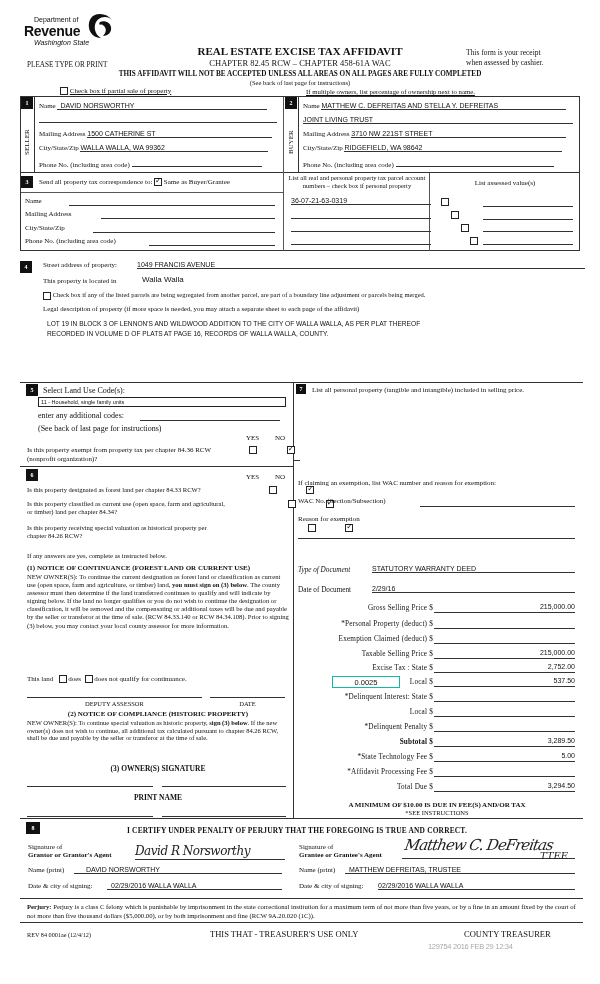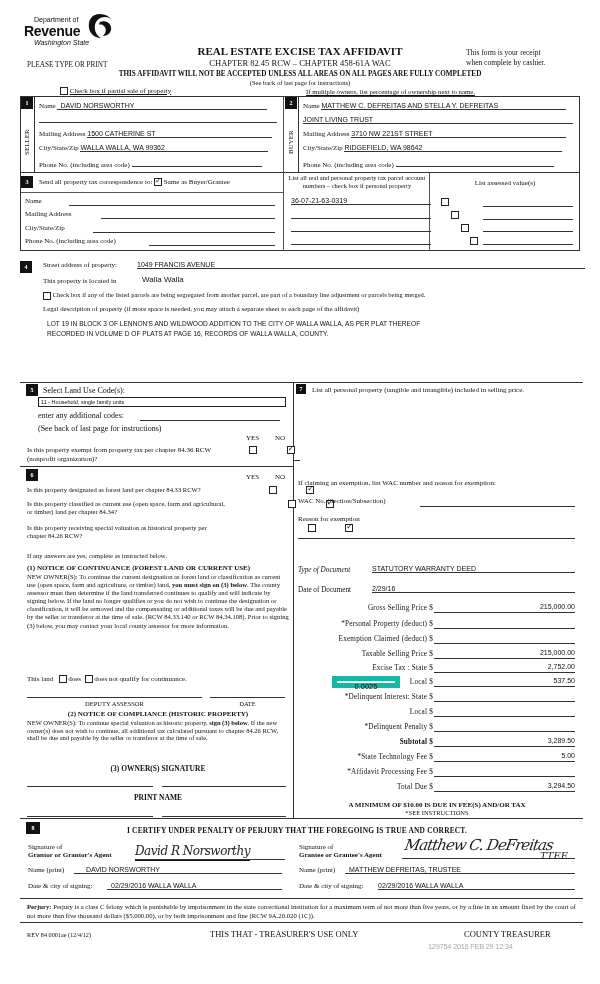--- a/index.html
+++ b/index.html
@@ -31,21 +31,21 @@
   <svg class="abs" style="left:64px;top:0px;" width="28" height="28" viewBox="0 0 28 28">
     <path d="M14 2 C5 2 2 9 3 16 C4 22 9 26 15 26 C10 23 8 18 9 13 C10 8 14 5 19 5 C22 5 24 6 26 8 C23 4 19 2 14 2 Z" fill="#111"></path>
     <path d="M14 10 C18 8 24 10 25 15 C26 20 22 24 17 24 C20 21 21 17 18 14 C17 13 15 12 14 13 C13 12 13 11 14 10 Z" fill="#111"></path>
   </svg>
 </div>
 
 <div class="abs b center" style="left:150px;top:45px;width:300px;font-size:11px;">REAL ESTATE EXCISE TAX AFFIDAVIT</div>
 <div class="abs center" style="left:150px;top:58px;width:300px;font-size:8.5px;">CHAPTER 82.45 RCW – CHAPTER 458-61A WAC</div>
 <div class="abs" style="left:27px;top:61px;font-size:7.2px;">PLEASE TYPE OR PRINT</div>
 <div class="abs" style="left:466px;top:48px;font-size:7.5px;">This form is your receipt</div>
-<div class="abs" style="left:466px;top:58px;font-size:7.5px;">when complete by cashier.</div>
+<div class="abs" style="left:466px;top:58px;font-size:7.5px;">when assessed by cashier.</div>
 <div class="abs b center" style="left:60px;top:70px;width:480px;font-size:7.2px;">THIS AFFIDAVIT WILL NOT BE ACCEPTED UNLESS ALL AREAS ON ALL PAGES ARE FULLY COMPLETED</div>
 <div class="abs center" style="left:200px;top:79px;width:200px;font-size:6.5px;">(See back of last page for instructions)</div>
 <div class="abs" style="left:60px;top:87px;font-size:7px;">
   <span class="cb"></span>
   <span style="text-decoration:underline;">Check box if partial sale of property</span>
 </div>
 <div class="abs" style="left:306px;top:88px;font-size:6.8px;text-decoration:underline;">If multiple owners, list percentage of ownership next to name.</div>
 
 
 <div class="abs" style="left:20px;top:96px;width:560px;height:77px;border:1px solid #333;border-right:1px solid #333;">
@@ -250,21 +250,21 @@
 
 <div class="tax-label" style="left:273px;top:635px;">Exemption Claimed (deduct) $</div>
 <div class="tax-line" style="left:434px;top:634px;width:141px;"></div>
 
 <div class="tax-label" style="left:273px;top:650px;">Taxable Selling Price $</div>
 <div class="tax-line" style="left:434px;top:649px;width:141px;">215,000.00</div>
 
 <div class="tax-label" style="left:273px;top:664px;">Excise Tax : State $</div>
 <div class="tax-line" style="left:434px;top:663px;width:141px;">2,752.00</div>
 
-<div class="abs sans center" style="left:332px;top:676px;width:68px;height:12px;border:5px solid #14b8a6;font-size:7.5px;line-height:11px;">0.0025</div>
+<div class="abs sans center" style="left:332px;top:676px;width:68px;height:12px;border:1px solid #14b8a6;font-size:7.5px;line-height:11px;">0.0025</div>
 <div class="tax-label" style="left:273px;top:678px;">Local $</div>
 <div class="tax-line" style="left:434px;top:677px;width:141px;">537.50</div>
 
 <div class="tax-label" style="left:273px;top:693px;">*Delinquent Interest: State $</div>
 <div class="tax-line" style="left:434px;top:692px;width:141px;"></div>
 
 <div class="tax-label" style="left:273px;top:708px;">Local $</div>
 <div class="tax-line" style="left:434px;top:707px;width:141px;"></div>
 
 <div class="tax-label" style="left:273px;top:723px;">*Delinquent Penalty $</div>
@@ -287,21 +287,21 @@
 
 
 <div class="abs" style="left:20px;top:818px;width:563px;height:1px;background:#333;"></div>
 <div class="abs numbox" style="left:26px;top:822px;width:14px;height:12px;">8</div>
 <div class="abs b" style="left:127px;top:826px;font-size:7.4px;letter-spacing:0.2px;">I CERTIFY UNDER PENALTY OF PERJURY THAT THE FOREGOING IS TRUE AND CORRECT.</div>
 
 <div class="abs" style="left:28px;top:843px;font-size:7px;line-height:8px;">
   <div>Signature of</div>
   <div class="b">Grantor or Grantor's Agent</div>
 </div>
-<div class="abs uline" style="left:135px;top:848px;width:150px;height:12px;text-decoration:underline;">
+<div class="abs uline" style="left:135px;top:848px;width:150px;height:12px;">
   <span style="font-family:'DejaVu Serif',serif;font-style:italic;font-size:12px;color:#222;letter-spacing:-0.5px;position:relative;top:-4px;">David R Norsworthy</span>
 </div>
 <div class="abs" style="left:28px;top:866px;font-size:7px;">
   <span>Name (print)</span>
 </div>
 <div class="abs fill uline" style="left:74px;top:866px;width:208px;padding-left:12px;">DAVID NORSWORTHY</div>
 <div class="abs" style="left:28px;top:882px;font-size:7px;">
   <span>Date &amp; city of signing:</span>
 </div>
 <div class="abs fill uline" style="left:107px;top:882px;width:175px;padding-left:4px;">02/29/2016   WALLA WALLA</div>

